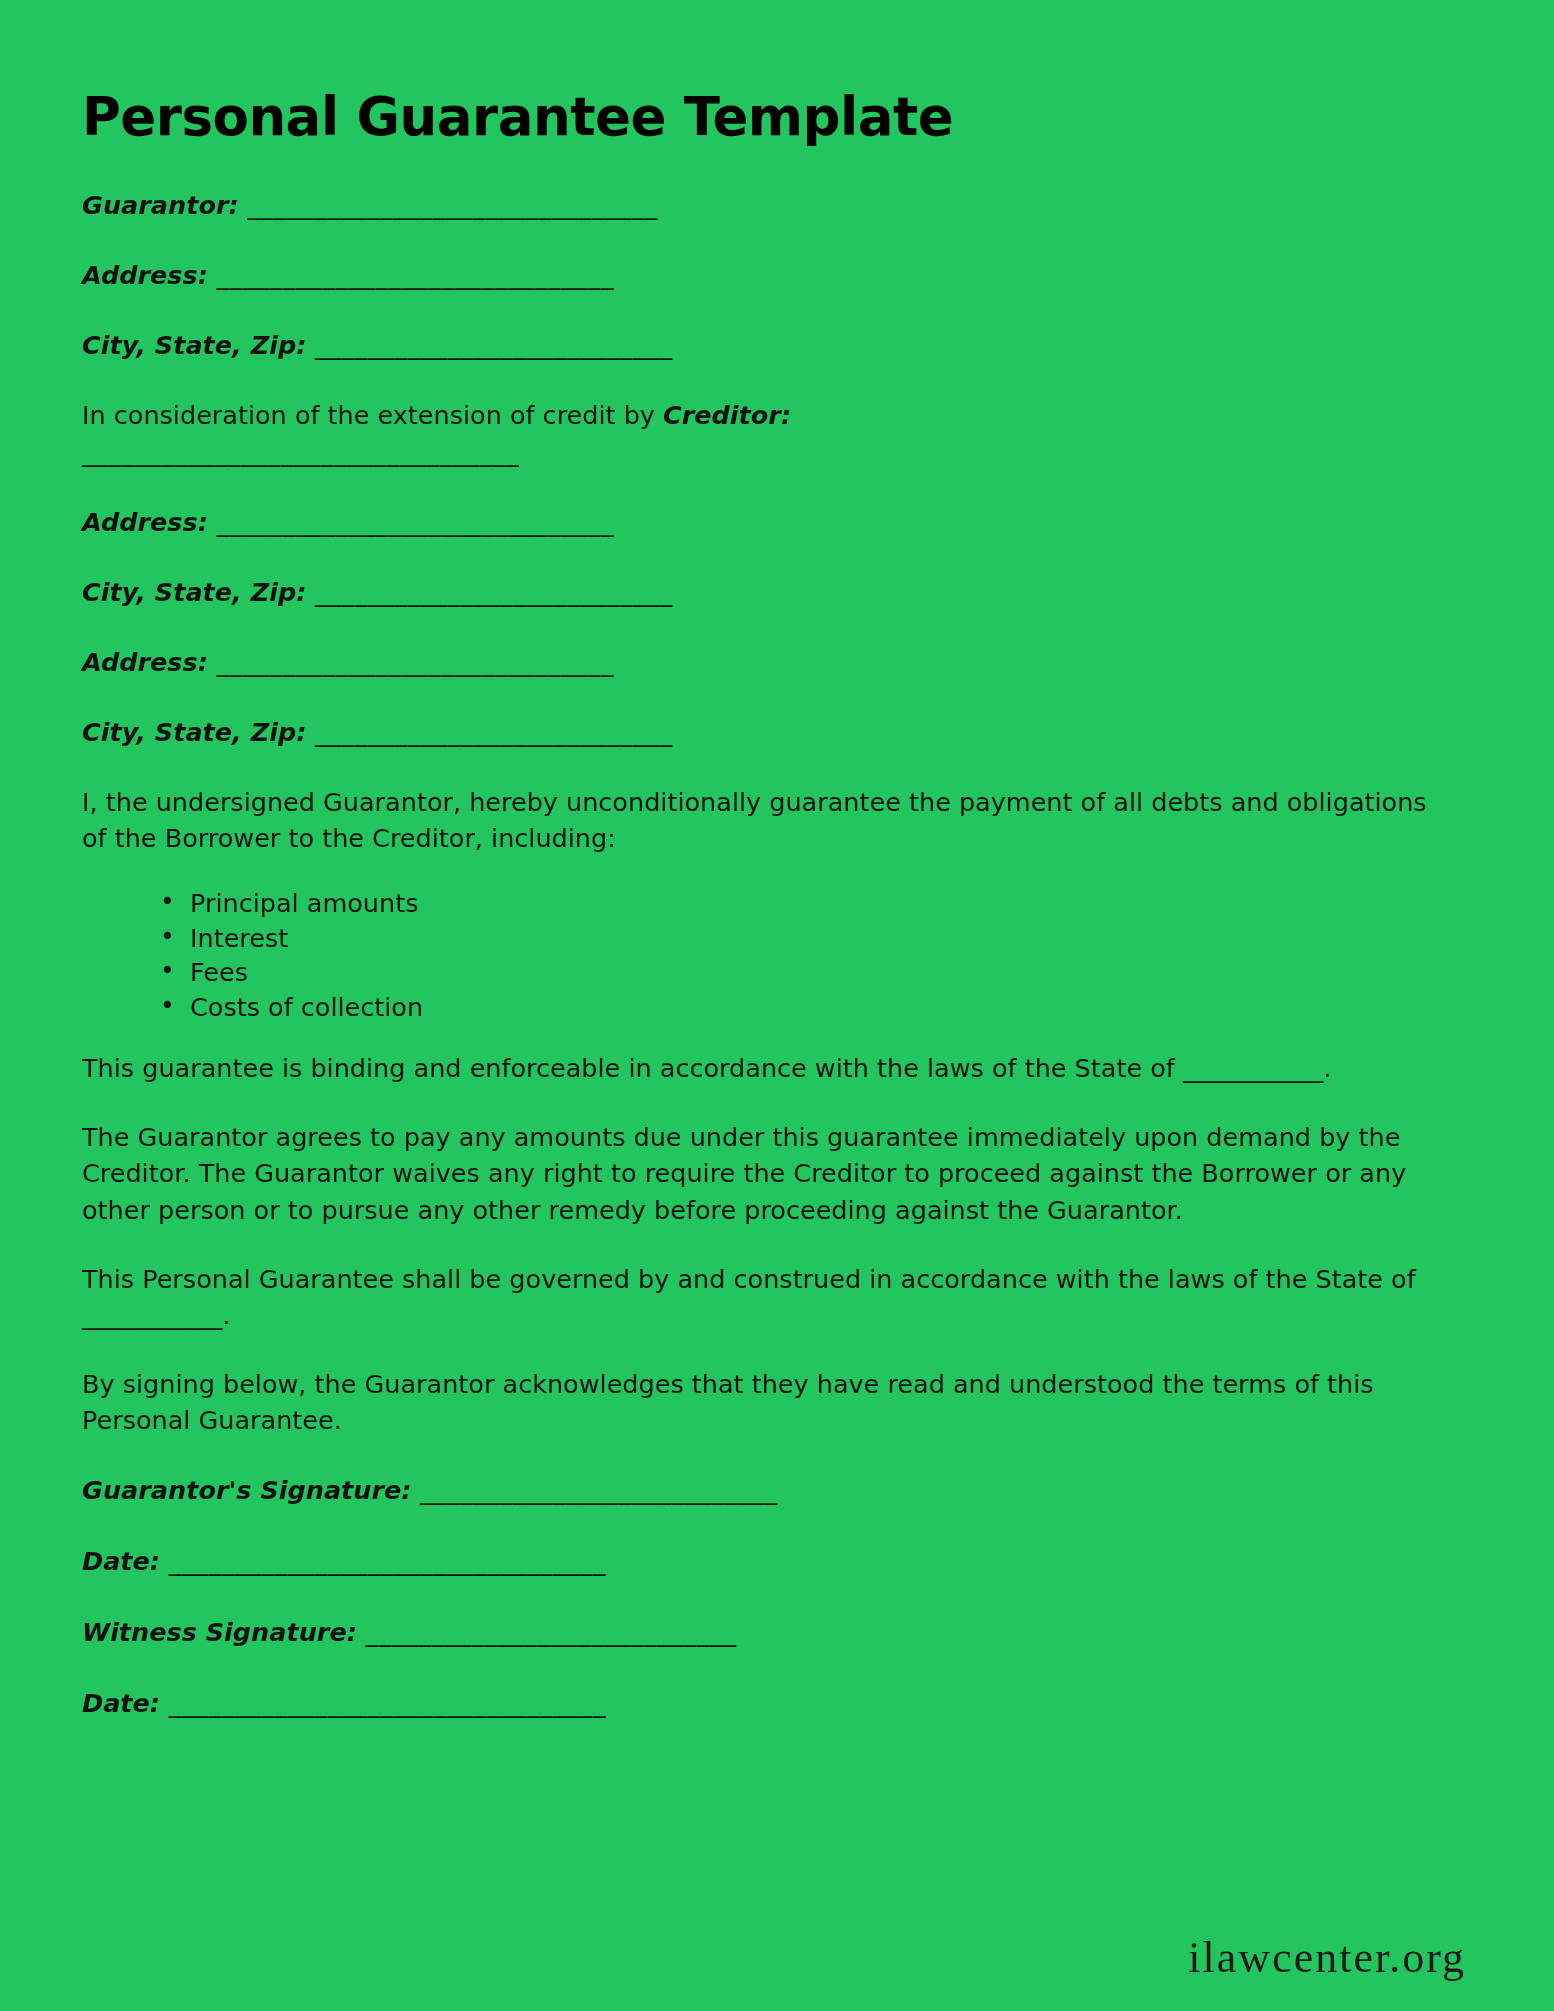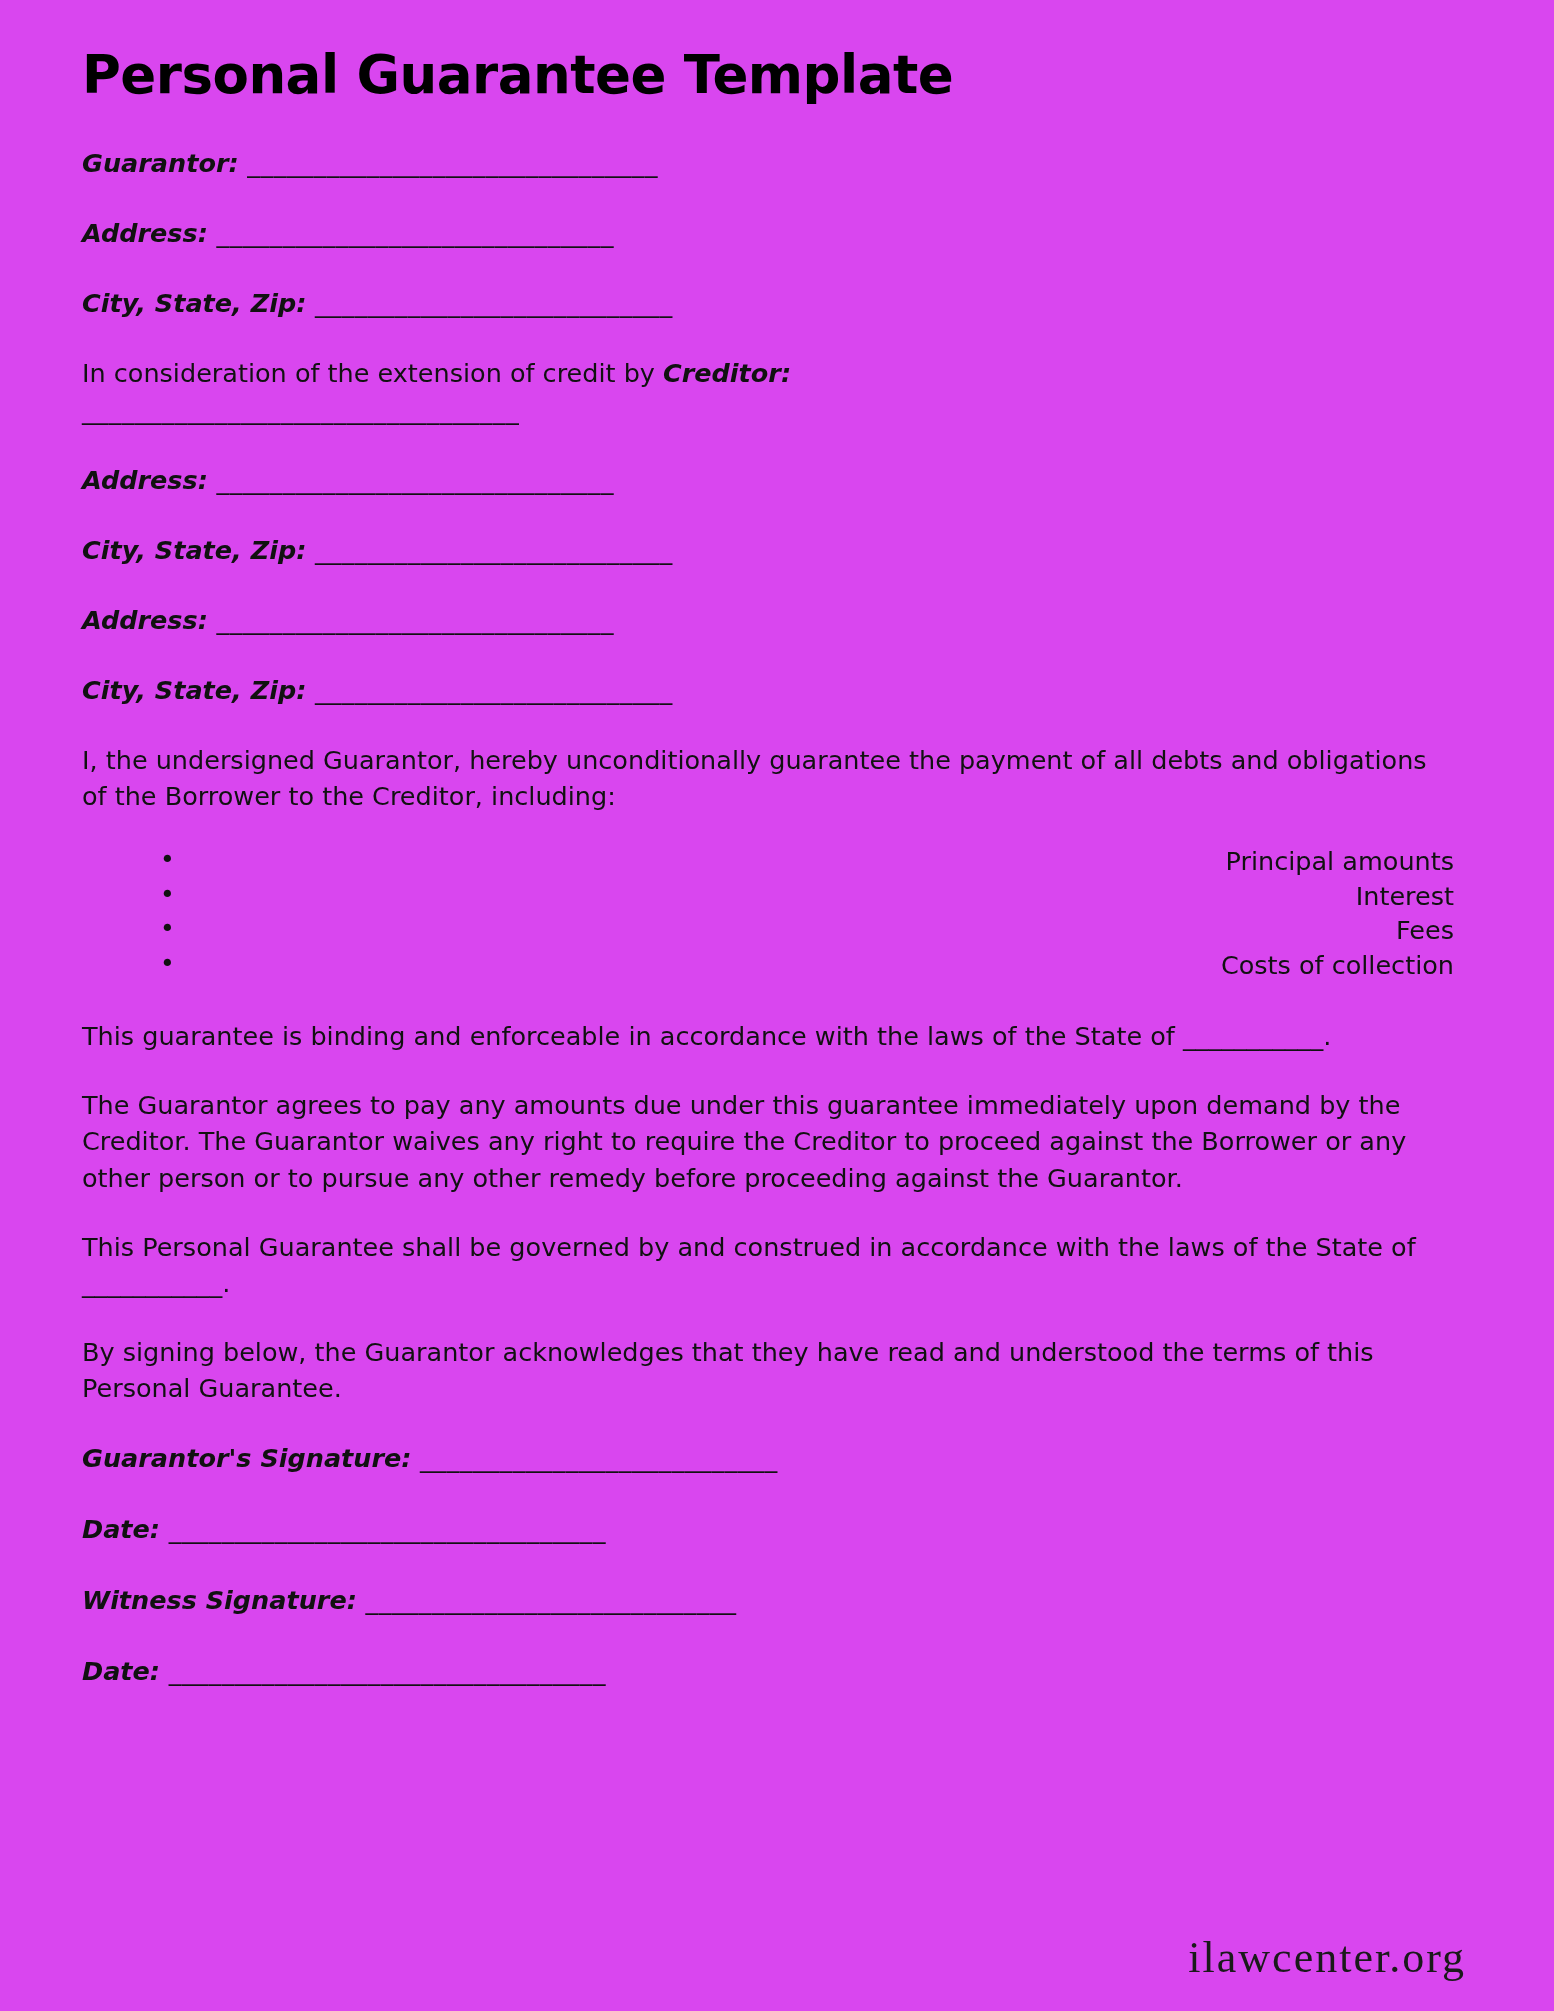--- a/index.html
+++ b/index.html
@@ -13,23 +13,23 @@
     font-family: "DejaVu Sans", "Liberation Sans", sans-serif;
     color: #000000;
     position: relative;
     overflow: hidden;
   }
   .page {
     position: absolute;
     left: 0; top: 0;
     width: 1554px;
     height: 2011px;
-    background: #d946ef;
+    background: #22c55e;
     box-sizing: border-box;
-    padding: 46px 100px 0 82px;
+    padding: 88px 100px 0 82px;
   }
   .doc-title {
     font-size: 53px;
     font-weight: bold;
     letter-spacing: -0.5px;
     line-height: 1.08;
     margin: 0 0 42px 0;
     color: #000;
   }
   .para {
@@ -51,24 +51,23 @@
   }
   .lbl-bold {
     font-weight: bold;
     font-style: italic;
   }
   .blank {
     letter-spacing: 0.5px;
     white-space: pre;
   }
   ul.bullets {
-    margin: 0 0 36px 0;
+    margin: 0 0 26px 0;
     padding: 0 0 0 78px;
     list-style: none;
-    text-align: right;
   }
   ul.bullets li {
     font-size: 25.5px;
     line-height: 1.35;
     position: relative;
     padding-left: 30px;
     color: #111;
   }
   ul.bullets li::before {
     content: "\2022";

